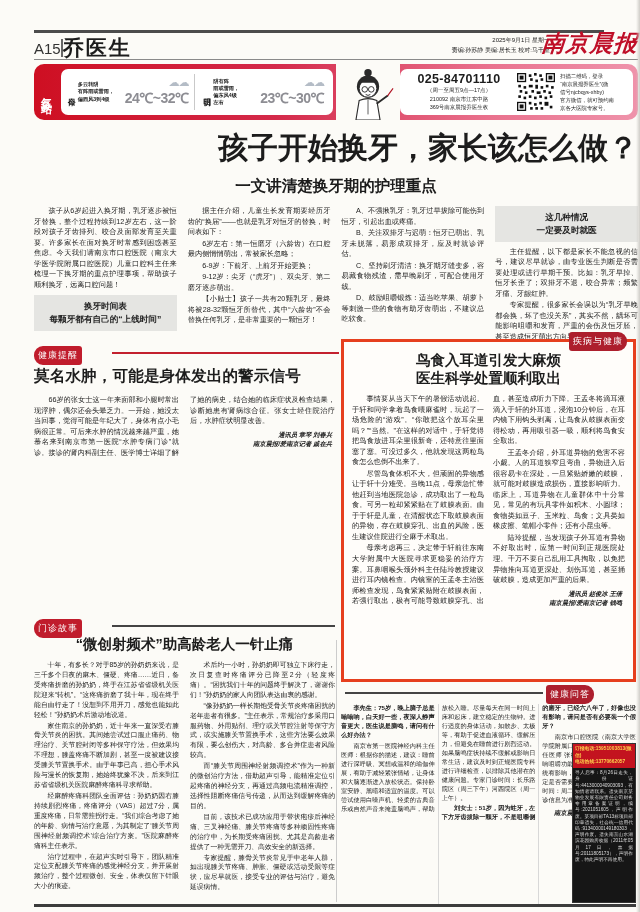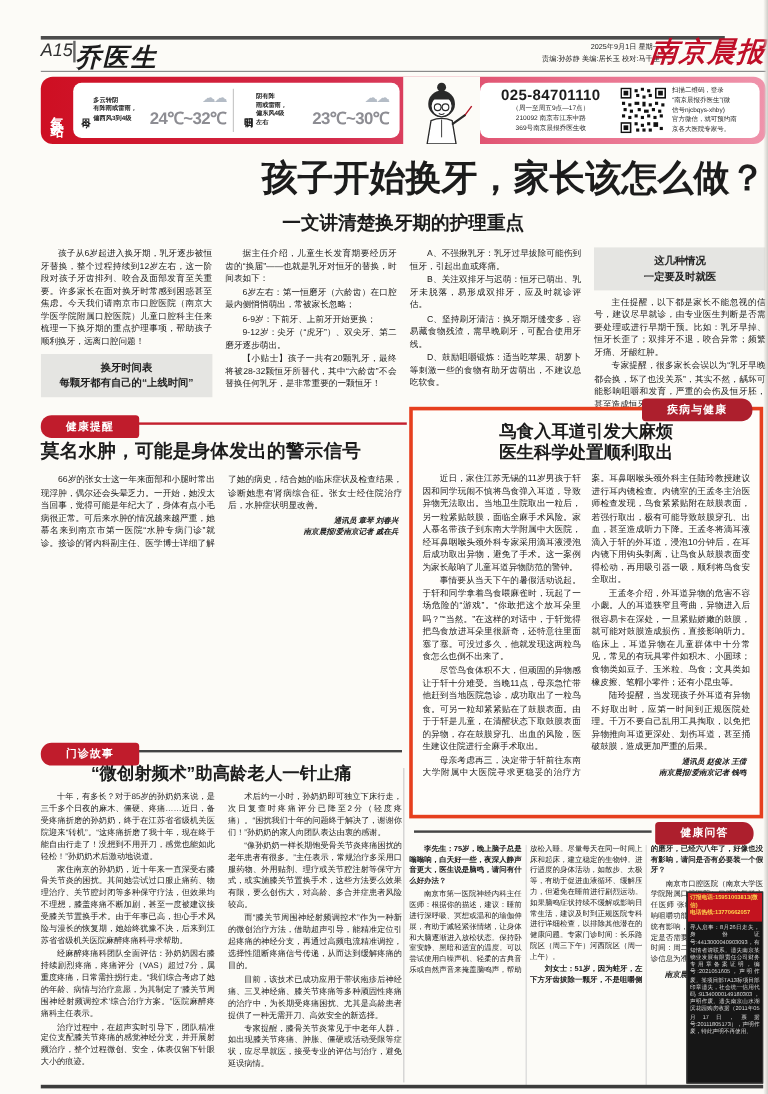--- a/index.html
+++ b/index.html
@@ -5,21 +5,21 @@
   html,body{margin:0;padding:0;}
   body{background:#dedcd8;font-family:"Liberation Sans",sans-serif;}
   .page{position:relative;width:640px;height:912px;margin:0 auto;background:#fcfbf7;overflow:hidden;color:#1c1c1c;}
   .page::after{content:"";position:absolute;right:0;top:0;width:4px;height:100%;background:linear-gradient(to left,#cfcdc8,rgba(0,0,0,0));pointer-events:none;}
   .rule-top{position:absolute;left:34px;top:30px;width:570px;height:3px;background:#4c4c4c;}
   .rule-mid{position:absolute;left:34px;top:59px;width:604px;height:1px;background:#8a8a8a;}
   .rule-bottom{position:absolute;left:34px;top:904px;width:602px;height:3px;background:#3c3c3c;}
 
   
   .header-row{position:absolute;left:34px;top:34px;width:604px;height:24px;}
-  .page-id{position:absolute;left:0;top:0;display:flex;gap:0;font-style:italic;}
+  .page-id{position:absolute;left:0;top:0;display:flex;align-items:center;gap:0;}
   .page-no{font-size:15px;color:#333;}
   .page-id .bar{width:2px;height:18px;background:#666;}
   .section-name{font-size:21px;font-weight:900;letter-spacing:2px;}
   .pub-info{position:absolute;right:88px;top:2px;text-align:right;font-size:6px;line-height:1.6;color:#222;}
   .masthead{position:absolute;right:0;top:-6px;font-family:"DejaVu Serif",serif;font-size:23px;font-weight:bold;font-style:italic;color:#bf0f28;letter-spacing:1px;transform:skewX(-5deg);}
 
   
   .banner{position:absolute;left:34px;top:64px;width:604px;height:56px;border-radius:10px;
     background:linear-gradient(90deg,#ce0f22 0%,#d42a4a 40%,#e9718d 75%,#ef93ab 100%);display:flex;align-items:stretch;}
   .station{width:24px;display:flex;align-items:center;justify-content:center;color:#fff;
@@ -48,22 +48,22 @@
   .blk{margin:0 0 1px;}
   .blk.p,.blk.a{text-indent:2em;}
   .blk.q{text-indent:2em;font-weight:bold;margin-bottom:2px;}
   .blk.subhead{background:#e5e5e2;text-align:center;font-weight:900;font-size:8.6px;line-height:1.5;
     padding:5px 2px;margin:5px 0;white-space:pre-line;text-indent:0;break-inside:avoid;}
   .blk.byline{text-align:right;font-size:6.3px;font-style:italic;font-weight:bold;white-space:pre-line;margin-top:3px;padding-right:3px;}
 
   .top-article{position:absolute;left:34px;top:128px;width:604px;}
   .top-article .cols{margin-top:9px;height:152px;column-count:4;font-size:7.2px;}
 
-  .sec-badge{position:absolute;background:#c01c2c;color:#fff;font-size:9px;font-weight:bold;
-    padding:3px 21px;border-radius:9px 3px 3px 9px;letter-spacing:1px;z-index:3;}
+  .sec-badge{position:absolute;background:#c01c2c;color:#fff;font-size:9px;font-weight:normal;
+    padding:3px 4px;border-radius:9px 3px 3px 9px;letter-spacing:1px;z-index:3;}
   .badge-right{border-radius:3px 9px 9px 3px;}
   .sec-line{position:absolute;height:2px;}
 
   .health-reminder{position:absolute;left:34px;top:366px;width:301px;}
   .art-headline{font-size:15.5px;font-weight:900;letter-spacing:.2px;}
   .health-reminder .cols{margin-top:8px;height:228px;column-count:2;font-size:7.2px;}
 
   .red-frame{position:absolute;left:341px;top:339px;width:295px;height:343px;border:3.5px solid #e63f1e;
     background:#fffdfa;box-sizing:border-box;}
   .rb-head{text-align:center;font-size:14.5px;font-weight:900;line-height:1.25;}
@@ -247,21 +247,20 @@
         <div class="blk byline">通讯员 章琴 刘春兴
 南京晨报/爱南京记者 戚在兵</div>
       </div>
   </div>
 
   <div class="red-frame">
     <div class="sec-badge badge-right" style="right:6px;top:-10px;left:auto;background:#ad1f2d;">疾病与健康</div>
     <div class="rb-head first">鸟食入耳道引发大麻烦</div>
     <div class="rb-head">医生科学处置顺利取出</div>
     <div class="cols">
-        <div class="blk p">近日，家住江苏无锡的11岁男孩于轩因和同学玩闹不慎将鸟食弹入耳道，导致异物无法取出。当地卫生院取出一粒后，另一粒紧贴鼓膜，面临全麻手术风险。家人慕名带孩子到东南大学附属中大医院，经耳鼻咽喉头颈外科专家采用滴耳液浸泡后成功取出异物，避免了手术。这一案例为家长敲响了儿童耳道异物防范的警钟。</div>
         <div class="blk p">事情要从当天下午的暑假活动说起。于轩和同学拿着鸟食喂麻雀时，玩起了一场危险的“游戏”。“你敢把这个放耳朵里吗？”“当然。”在这样的对话中，于轩觉得把鸟食放进耳朵里很新奇，还特意往里面塞了塞。可没过多久，他就发现这两粒鸟食怎么也倒不出来了。</div>
         <div class="blk p">尽管鸟食体积不大，但顽固的异物感让于轩十分难受。当晚11点，母亲急忙带他赶到当地医院急诊，成功取出了一粒鸟食。可另一粒却紧紧贴在了鼓膜表面。由于于轩是儿童，在清醒状态下取鼓膜表面的异物，存在鼓膜穿孔、出血的风险，医生建议住院进行全麻手术取出。</div>
         <div class="blk p">母亲考虑再三，决定带于轩前往东南大学附属中大医院寻求更稳妥的治疗方案。耳鼻咽喉头颈外科主任陆玲教授建议进行耳内镜检查。内镜室的王孟冬主治医师检查发现，鸟食紧紧贴附在鼓膜表面，若强行取出，极有可能导致鼓膜穿孔、出血，甚至造成听力下降。王孟冬将滴耳液滴入于轩的外耳道，浸泡10分钟后，在耳内镜下用钩头剥离，让鸟食从鼓膜表面变得松动，再用吸引器一吸，顺利将鸟食安全取出。</div>
         <div class="blk p">王孟冬介绍，外耳道异物的危害不容小觑。人的耳道狭窄且弯曲，异物进入后很容易卡在深处，一旦紧贴娇嫩的鼓膜，就可能对鼓膜造成损伤，直接影响听力。临床上，耳道异物在儿童群体中十分常见，常见的有玩具零件如积木、小圆球；食物类如豆子、玉米粒、鸟食；文具类如橡皮擦、笔帽小零件；还有小昆虫等。</div>
         <div class="blk p">陆玲提醒，当发现孩子外耳道有异物不好取出时，应第一时间到正规医院处理。千万不要自己乱用工具掏取，以免把异物推向耳道更深处、划伤耳道，甚至捅破鼓膜，造成更加严重的后果。</div>
         <div class="blk byline">通讯员 赵俊冰 王倩
 南京晨报/爱南京记者 钱鸣</div>
       </div>
   </div>
 

